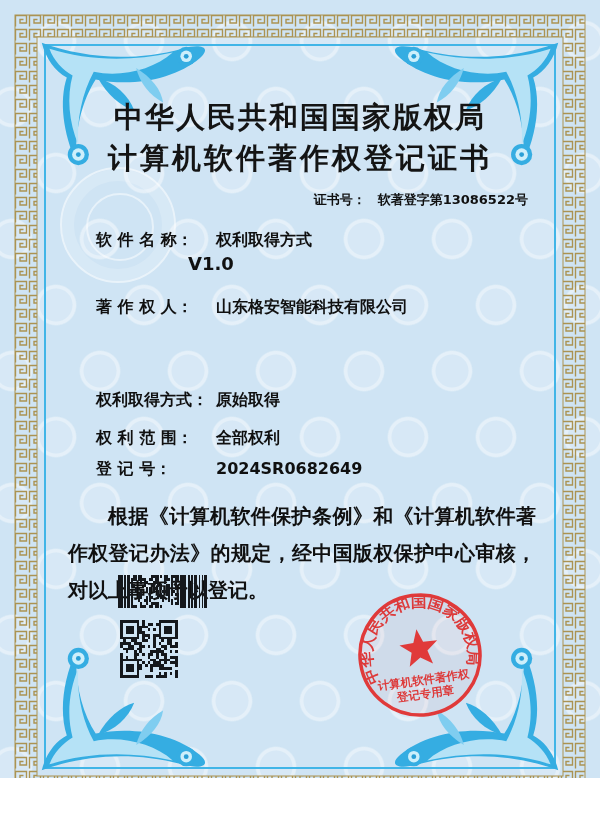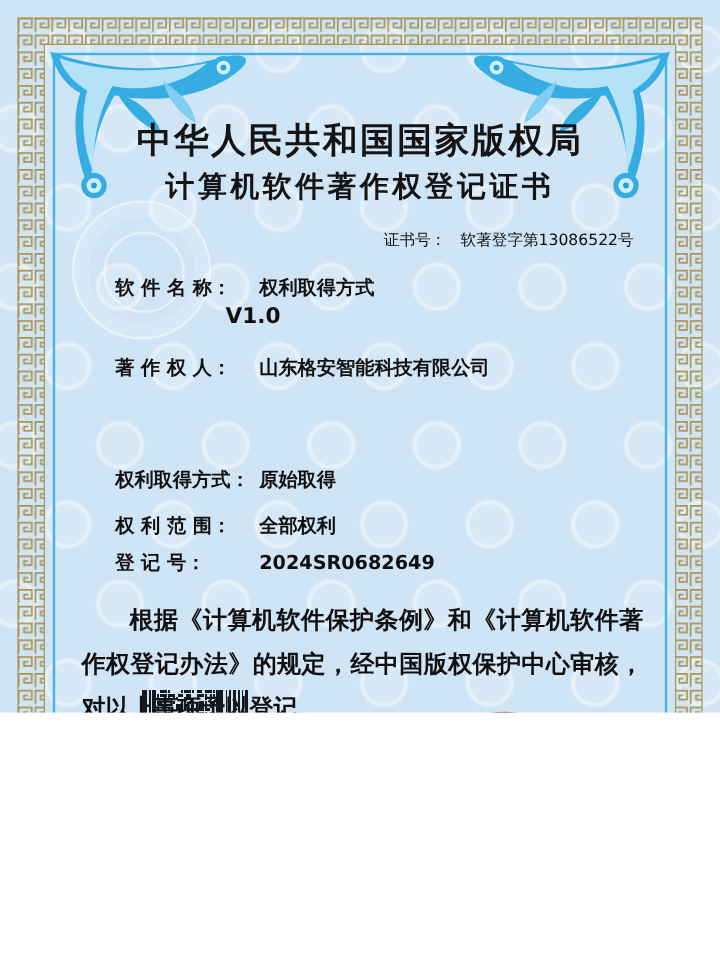--- a/index.html
+++ b/index.html
@@ -1,20 +1,20 @@
 <!DOCTYPE html>
 <html><head>
 <meta charset="utf-8">
 <style>
   * { margin:0; padding:0; box-sizing:border-box; }
   html,body { background:#ffffff; }
   body { font-family:"DejaVu Sans","Liberation Sans",sans-serif; }
 
   .certificate{
-    position:relative; width:600px; height:594px; overflow:hidden;
+    position:relative; width:600px; height:778px; overflow:hidden;
     background-color:#cfe4f4;
     background-image:
       radial-gradient(circle at 44px 33px, rgba(255,255,255,0.16) 0px, rgba(255,255,255,0.16) 16px, rgba(255,255,255,0.45) 17px, rgba(255,255,255,0.45) 19.5px, rgba(255,255,255,0) 21px),
       radial-gradient(circle at 44px 33px, rgba(255,255,255,0.16) 0px, rgba(255,255,255,0.16) 16px, rgba(255,255,255,0.45) 17px, rgba(255,255,255,0.45) 19.5px, rgba(255,255,255,0) 21px);
     background-size:88px 132px, 88px 132px;
     background-position:12px 8px, 56px 74px;
     padding-left:29px;
   }
 
   .big-emblem{
@@ -29,25 +29,25 @@
   }
 
   svg.overlay{ position:absolute; left:0; top:0; }
 
   .title-line1, .title-line2{
     position:absolute; left:0; right:0; text-align:center;
     font-family:"DejaVu Serif","Liberation Serif",serif;
     font-weight:bold; color:#141414; white-space:nowrap;
   }
   .title-line1{ top:98px;  font-size:29px; letter-spacing:2px; }
-  .title-line2{ top:139px; font-size:24px; letter-spacing:3px; }
+  .title-line2{ top:139px; font-size:29px; letter-spacing:3px; }
 
   .cert-no{
     position:absolute; top:191px; right:72px;
-    font-size:13px; font-weight:normal; color:#101010; white-space:nowrap;
+    font-size:13px; font-weight:bold; color:#101010; white-space:nowrap;
   }
   .cert-no .gap{ display:inline-block; width:12px; }
 
   .field{ position:absolute; left:68px; font-size:16px; font-weight:bold; color:#101010; white-space:nowrap;margin-left:28px; }
   .field .label{ display:inline-block; width:120px; }
   .field .value{ position:absolute; left:120px; top:0; }
   .f1{ top:230px; } .f2{ top:297px; } .f3{ top:390px; } .f4{ top:428px; } .f5{ top:459px; }
   .field-sub{ position:absolute; left:188px; top:253px; font-size:18px; font-weight:bold; color:#101010; }
 
   .paragraph{

